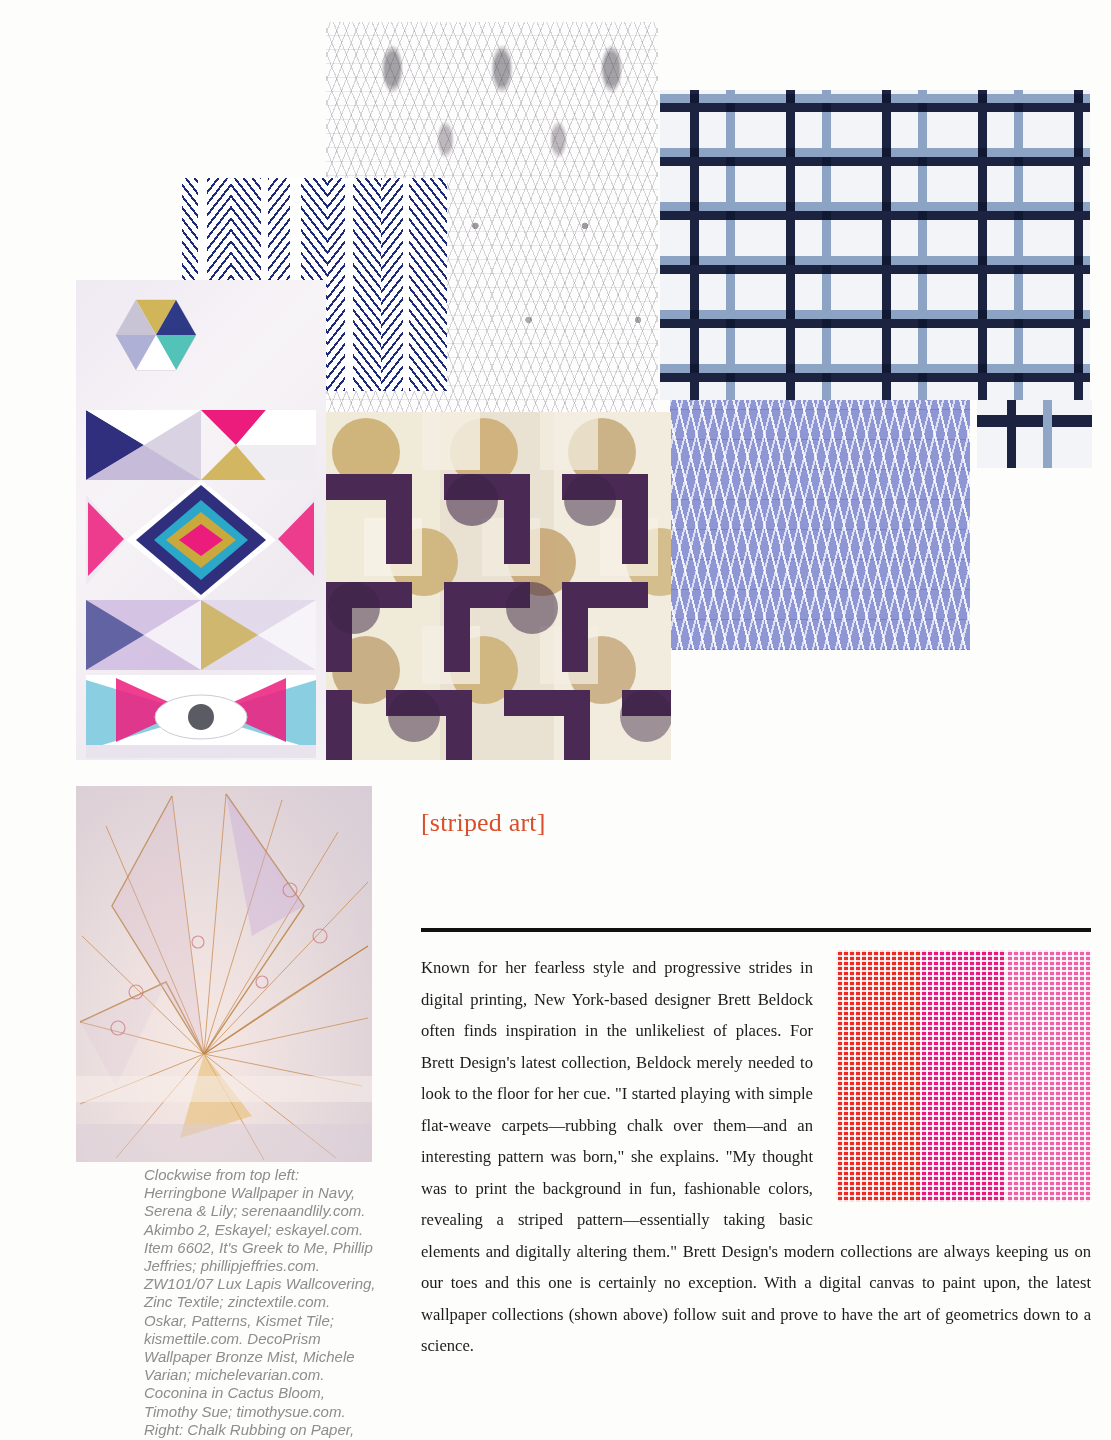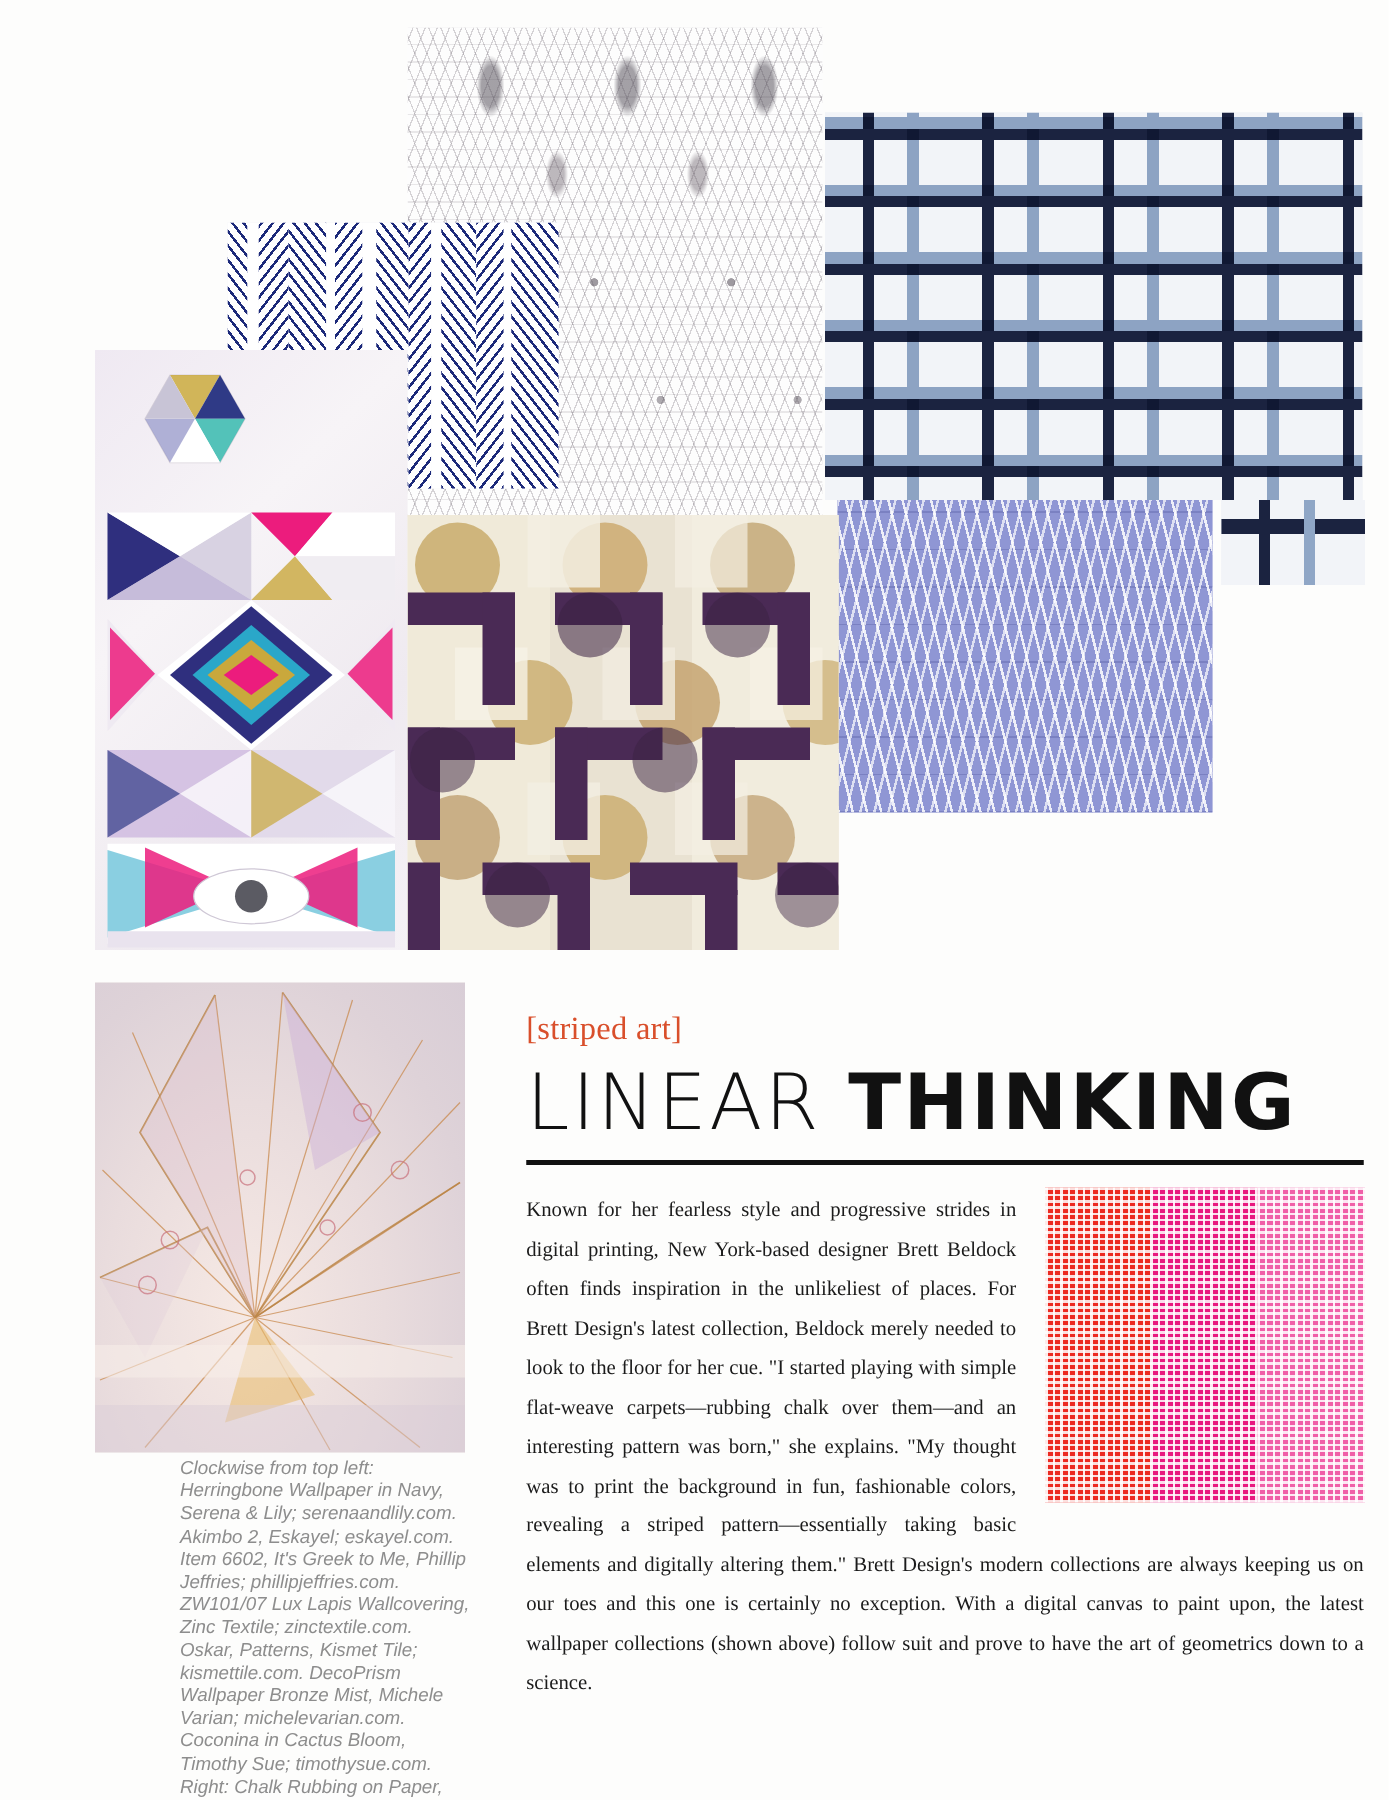--- a/index.html
+++ b/index.html
@@ -442,23 +442,20 @@
   </div>
 
   <div class="swatch" id="sw-pinkstripes">
     <div class="ps ps-noise" style="left:0;   width:84px;  background-color:#ec2a21;"></div>
     <div class="ps ps-noise" style="left:84px; width:86px;  background-color:#e8197f;"></div>
     <div class="ps ps-noise" style="left:170px;width:86px;  background-color:#f05fa8;"></div>
   </div>
 
   <div class="kicker">[striped art]</div>
 
-  <div class="headline">
-    <span>LINEAR </span><span class="bold">THINKING</span>
-  </div>
 
   <div class="rule"></div>
 
   <div class="body-col">
     <div class="float-img"></div>
     <p>Known for her fearless style and progressive strides in digital printing, New York-based designer Brett Beldock often finds inspiration in the unlikeliest of places. For Brett Design's latest collection, Beldock merely needed to look to the floor for her cue. "I started playing with simple flat-weave carpets—rubbing chalk over them—and an interesting pattern was born," she explains. "My thought was to print the background in fun, fashionable colors, revealing a striped pattern—essentially taking basic elements and digitally altering them." Brett Design's modern collections are always keeping us on our toes and this one is certainly no exception. With a digital canvas to paint upon, the latest wallpaper collections (shown above) follow suit and prove to have the art of geometrics down to a science.</p>
   </div>
 
   <div class="credit">Clockwise from top left: Herringbone Wallpaper in Navy, Serena &amp; Lily; serenaandlily.com. Akimbo 2, Eskayel; eskayel.com. Item 6602, It's Greek to Me, Phillip Jeffries; phillipjeffries.com. ZW101/07 Lux Lapis Wallcovering, Zinc Textile; zinctextile.com. Oskar, Patterns, Kismet Tile; kismettile.com. DecoPrism Wallpaper Bronze Mist, Michele Varian; michelevarian.com. Coconina in Cactus Bloom, Timothy Sue; timothysue.com. Right: Chalk Rubbing on Paper, Brett Design; hollandandsherry.com.</div>
 

